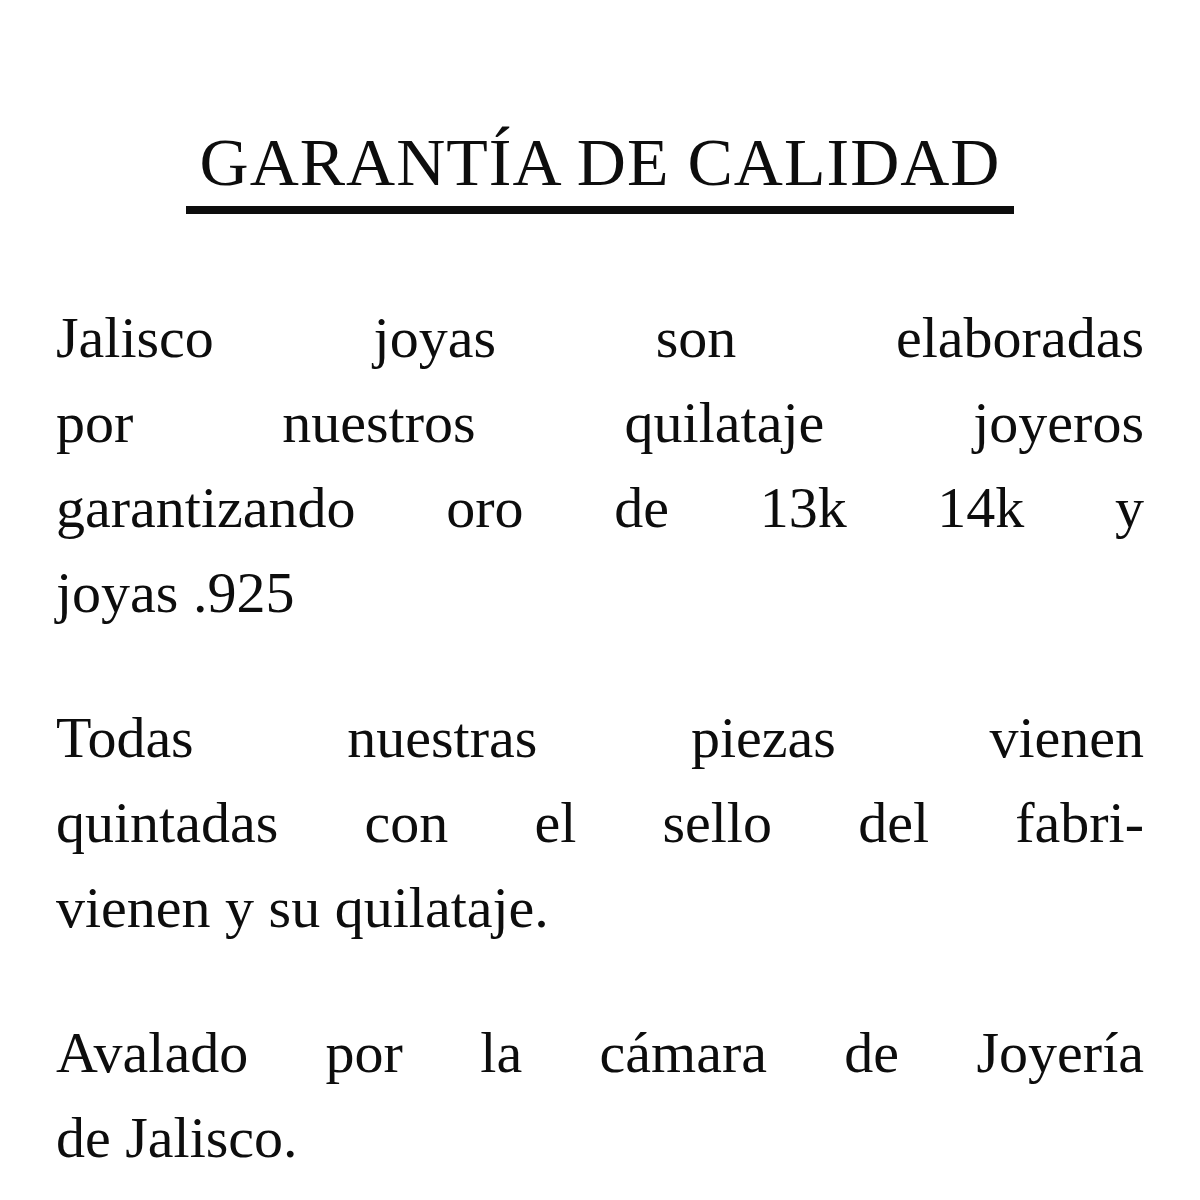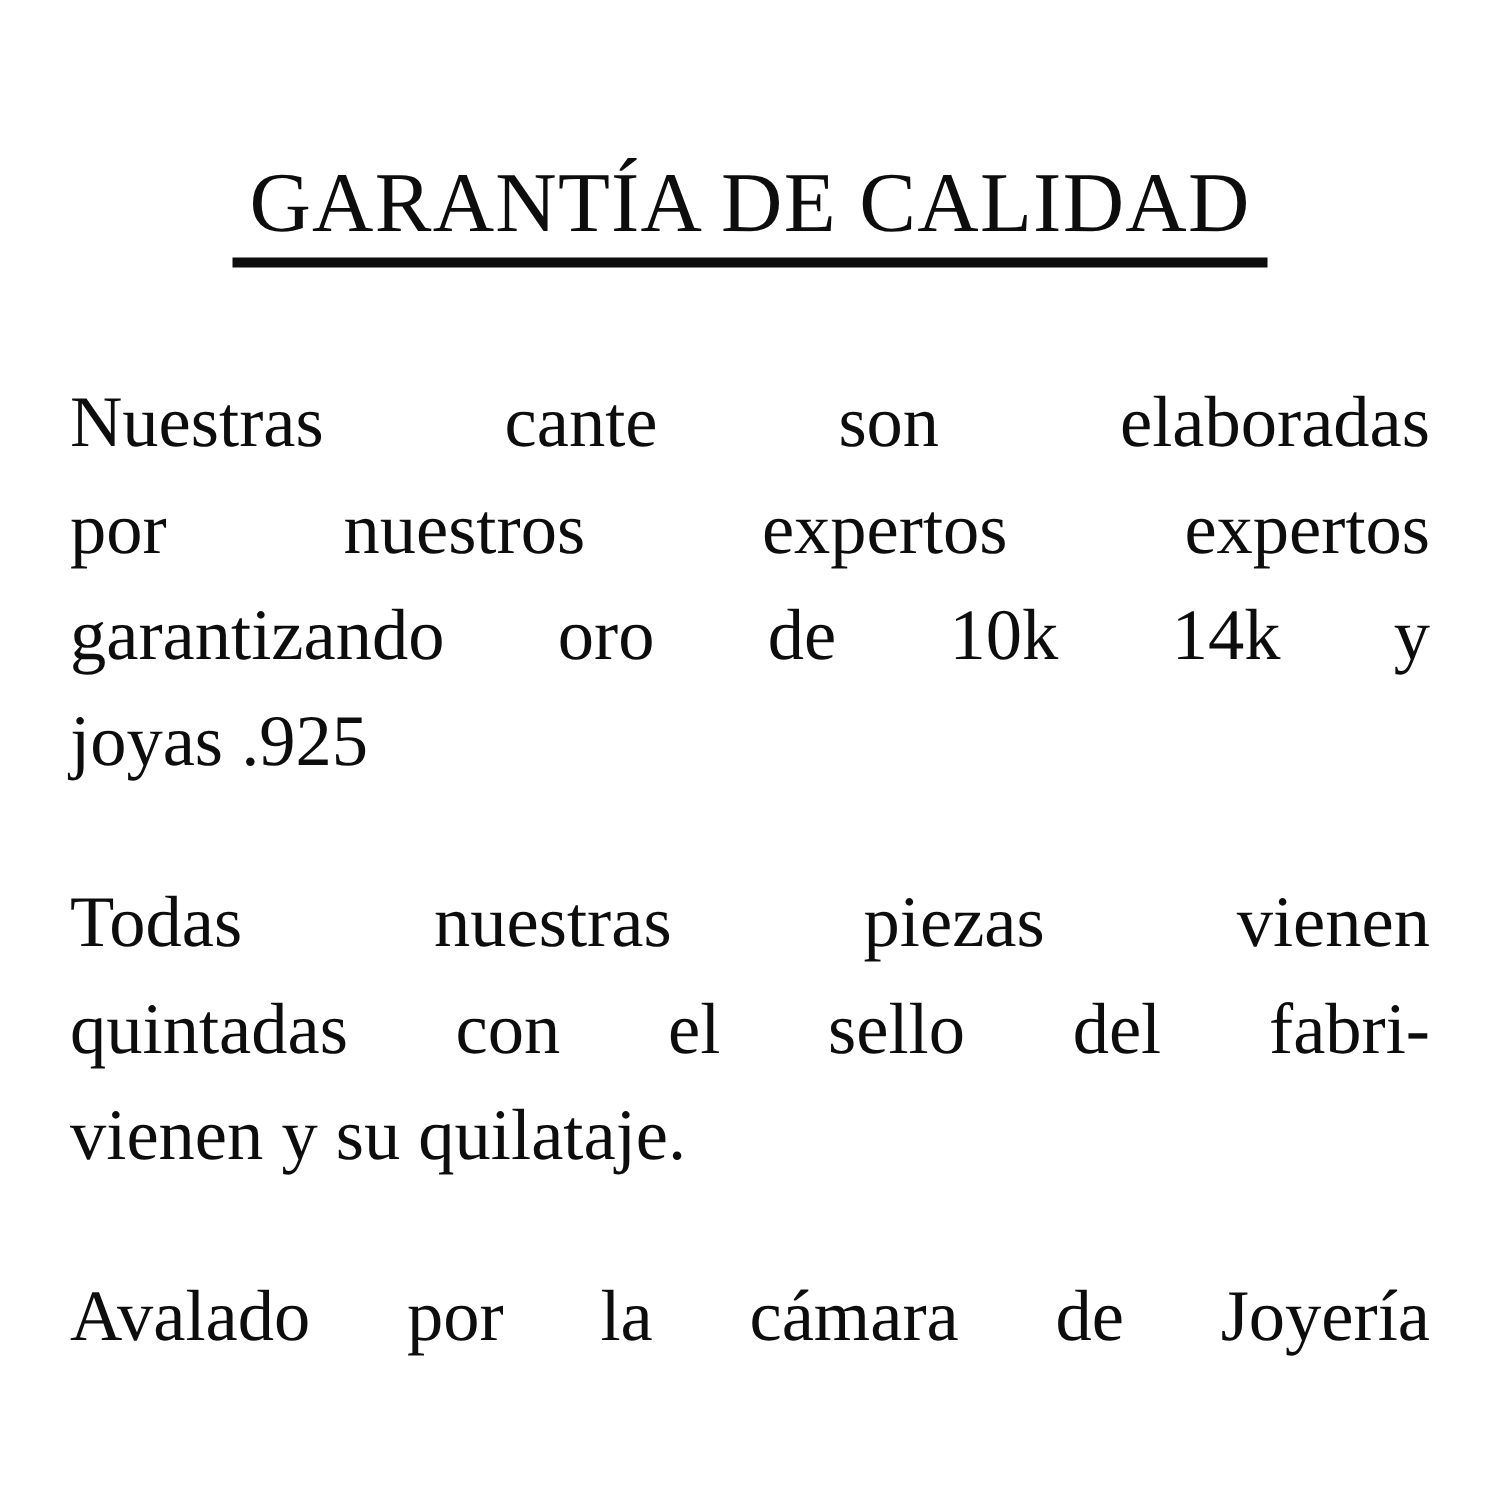--- a/index.html
+++ b/index.html
@@ -64,30 +64,31 @@
 
 <div class="page">
 
   <div class="title-wrap">
     <h1 class="title">GARANTÍA DE CALIDAD</h1>
   </div>
 
   <div class="body-text">
 
     <div class="para">
-      <div class="line jl">Nuestras cante son elaboradas</div>
-      <div class="line jl">por nuestros expertos expertos</div>
-      <div class="line jl">garantizando oro de 10k 14k y</div>
+      <div class="line jl">Jalisco joyas son elaboradas</div>
+      <div class="line jl">por nuestros quilataje joyeros</div>
+      <div class="line jl">garantizando oro de 13k 14k y</div>
       <div class="line last">joyas .925</div>
     </div>
 
     <div class="para">
       <div class="line jl">Todas nuestras piezas vienen</div>
       <div class="line jl">quintadas con el sello del fabri-</div>
       <div class="line last">vienen y su quilataje.</div>
     </div>
 
     <div class="para">
       <div class="line jl">Avalado por la cámara de Joyería</div>
+      <div class="line last">de Jalisco.</div>
     </div>
 
   </div>
 </div>
 
 </body></html>

